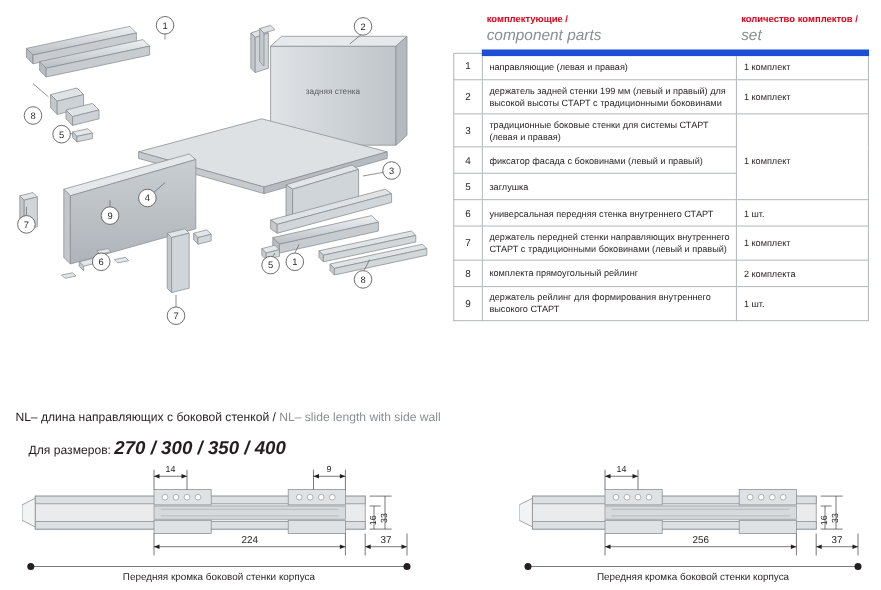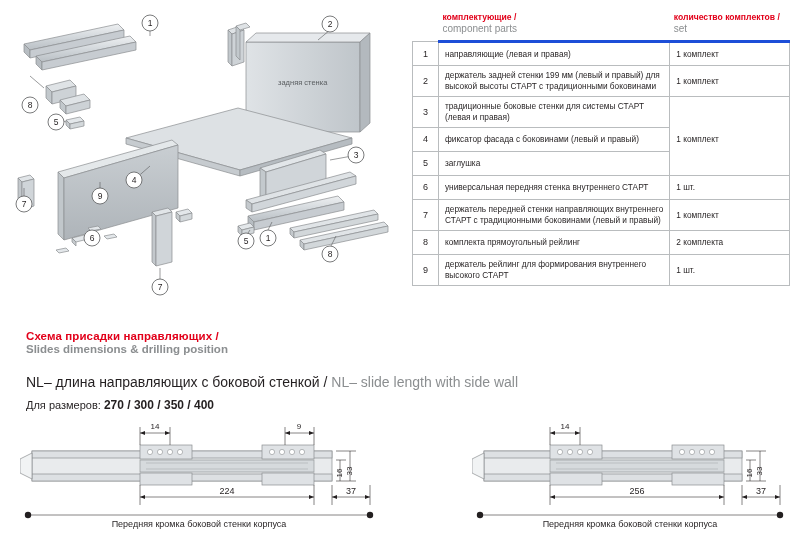--- a/index.html
+++ b/index.html
@@ -21,43 +21,43 @@
   
   .parts-table {
     position:absolute; left:412px; top:10px; width:378px;
     border-collapse: collapse;
     font-size: 8.3px;
     color:#231f20;
   }
   .parts-table td, .parts-table th { border:1px solid #b9bcbe; vertical-align:middle; }
   .parts-table thead th {
     border-top:none; border-left:none; border-right:none;
-    border-bottom:3px solid #1d4ed8;
+    border-bottom:6px solid #1d4ed8;
     text-align:left; font-weight:normal; padding:2px 4px 5px 4px;
     vertical-align:bottom;
   }
   .th-red { color:#e2001a; font-weight:bold; font-size:8.6px; line-height:1.25; }
-  .th-grey { color:#8b8e90; font-size:10px; line-height:1.25; }
+  .th-grey { color:#8b8e90; font-size:14px; line-height:1.25;font-style:italic; }
   .col-num { width:26px; text-align:center; color:#231f20; font-size:9px; }
   .col-name { width:232px; padding:4px 6px; line-height:1.32;margin-left:31px; }
   .col-set  { width:120px; padding:4px 6px; font-size:8.3px; }
   .parts-table thead th.col-num-h { width:26px; border-bottom:1px solid #b9bcbe; }
   .parts-table tbody tr { height:24px; }
   .nb { border-bottom:none !important; }
   .nt { border-top:none !important; }
 
   
   .sec { position:absolute; left:26px; top:330px; width:380px; }
   .sec .t1 { color:#e2001a; font-weight:bold; font-size:11.5px; letter-spacing:.1px; }
   .sec .t2 { color:#8b8e90; font-weight:bold; font-size:11.5px; margin-top:1px; }
-  .nl-note { position:absolute; left:26px; top:374px; font-size:14px; color:#231f20; }
+  .nl-note { position:absolute; left:14px; top:374px; font-size:11px; color:#231f20; }
   .nl-note .g { color:#8b8e90; }
 
   .size-h { position:absolute; font-size:11px; color:#231f20; }
-  .size-h b { font-size:12px; }
+  .size-h b { font-size:17px;font-style:italic; }
   .size-h.left { left:26px; top:398px; }
   .size-h.right { left:478px; top:398px; }
 
   
   .draw { position:absolute; top:415px; }
   .draw.left { left:20px; }
   .draw.right { left:472px; }
   .draw svg { display:block; }
 </style>
 </head>
@@ -326,24 +326,20 @@
         <td class="col-set">2 комплекта</td>
       </tr>
       <tr>
         <td class="col-num">9</td>
         <td class="col-name">держатель рейлинг для формирования внутреннего высокого СТАРТ</td>
         <td class="col-set">1 шт.</td>
       </tr>
     </tbody>
   </table>
 
-  <div class="sec">
-    <div class="t1">Схема присадки направляющих /</div>
-    <div class="t2">Slides dimensions &amp; drilling position</div>
-  </div>
 
   <div class="nl-note">
     <span>NL– длина направляющих с боковой стенкой /</span>
     <span class="g">NL– slide length with side wall</span>
   </div>
 
   <div class="size-h left">
     <span>Для размеров:</span>
     <b>270 / 300 / 350 / 400</b>
   </div>

